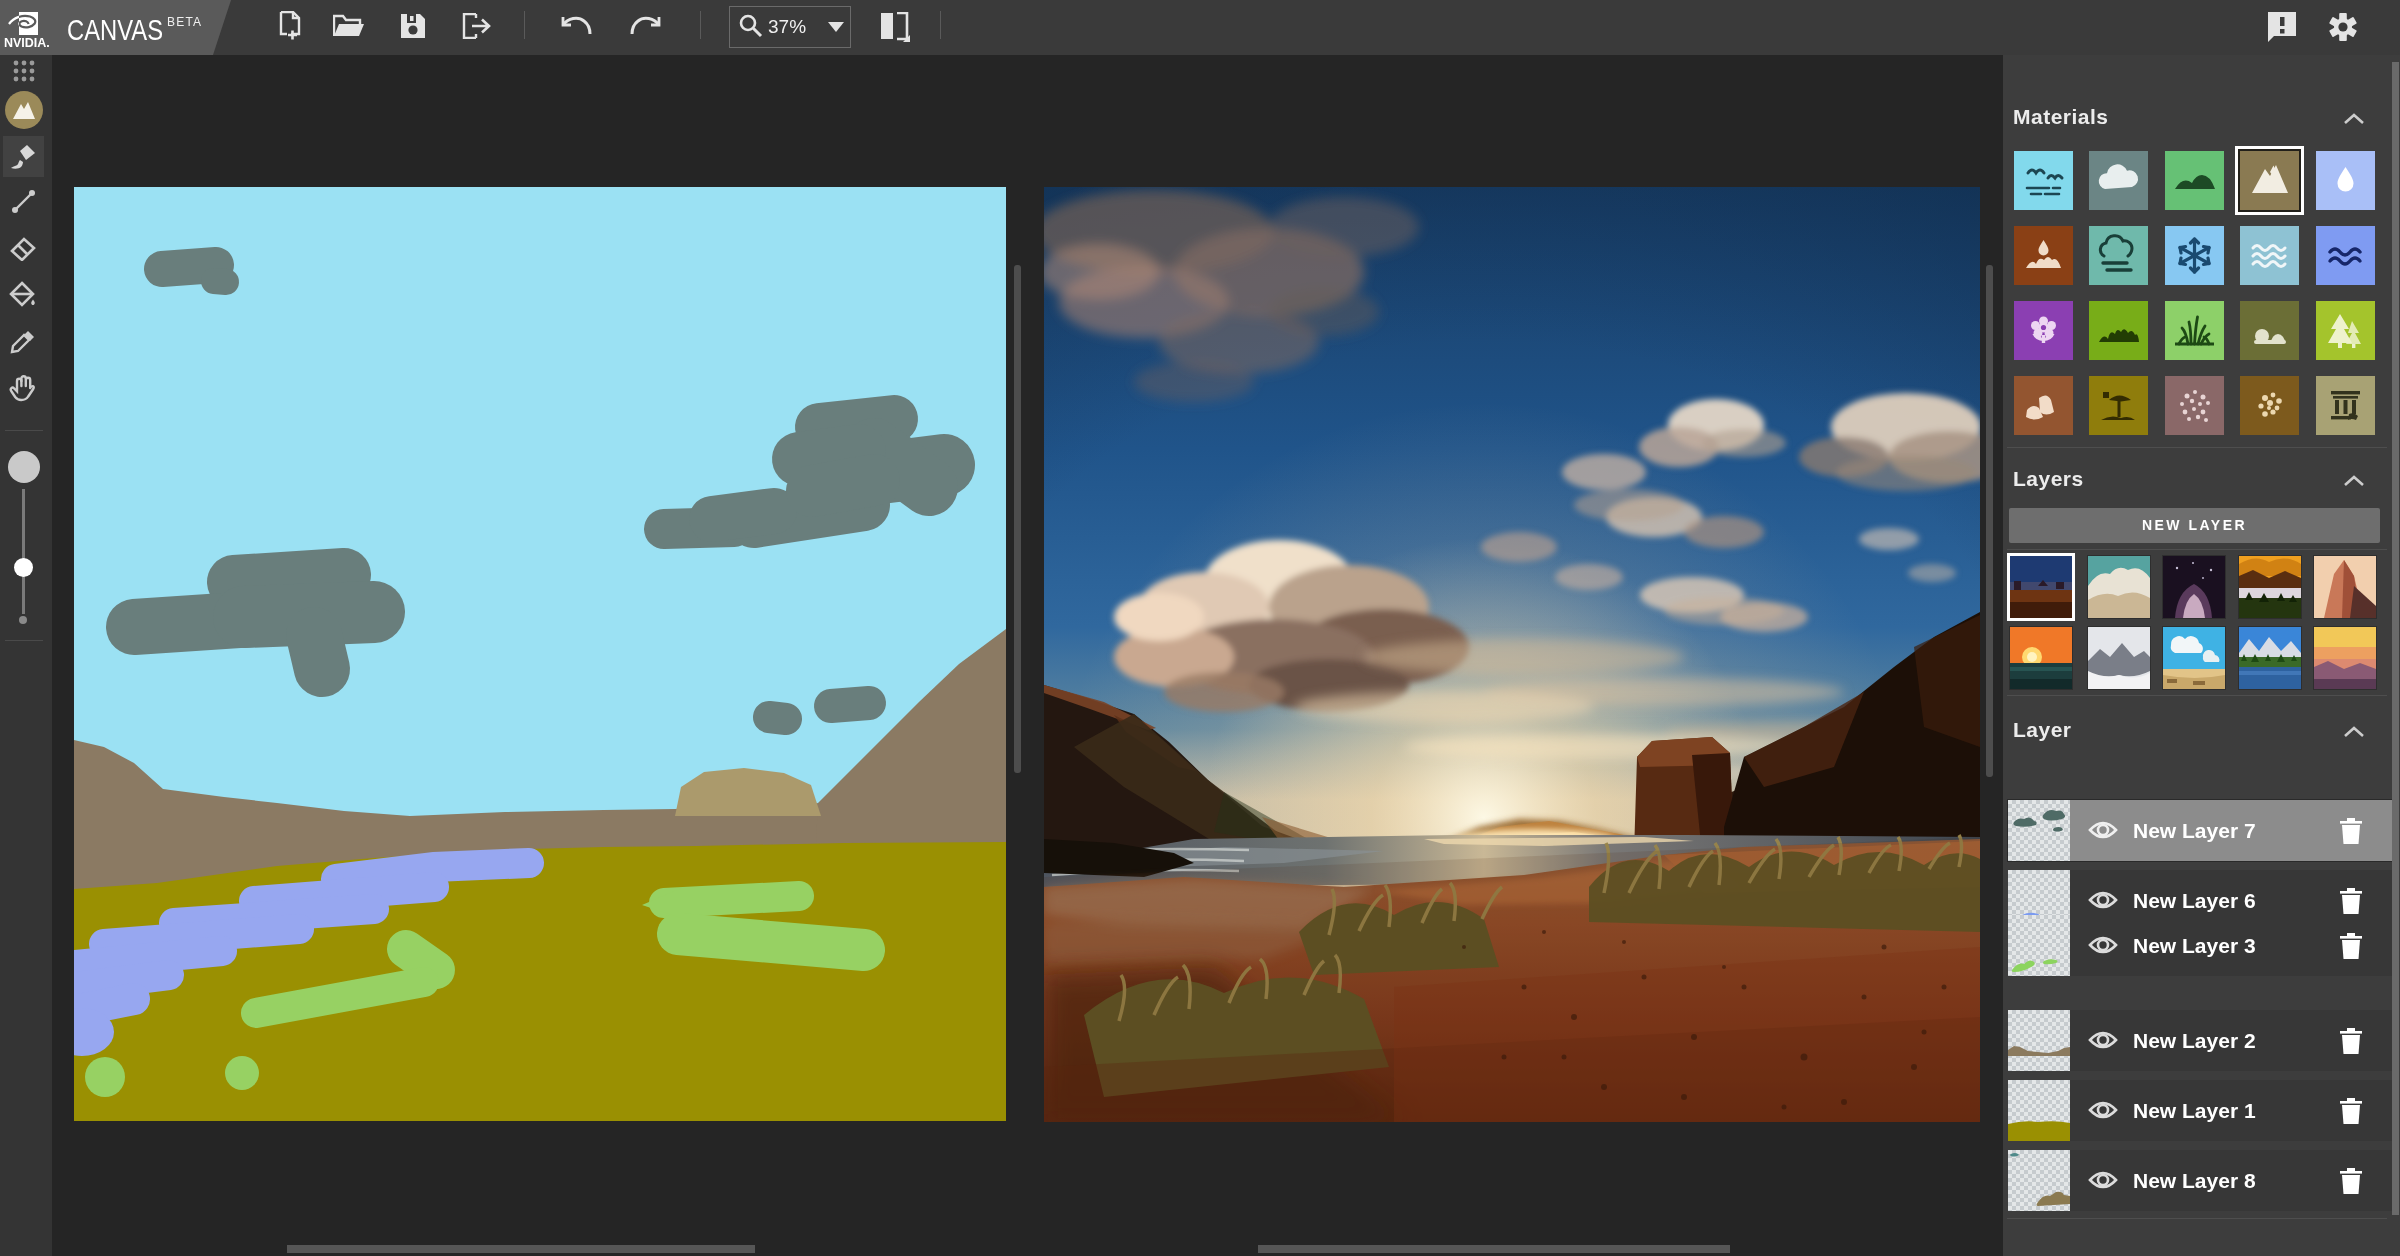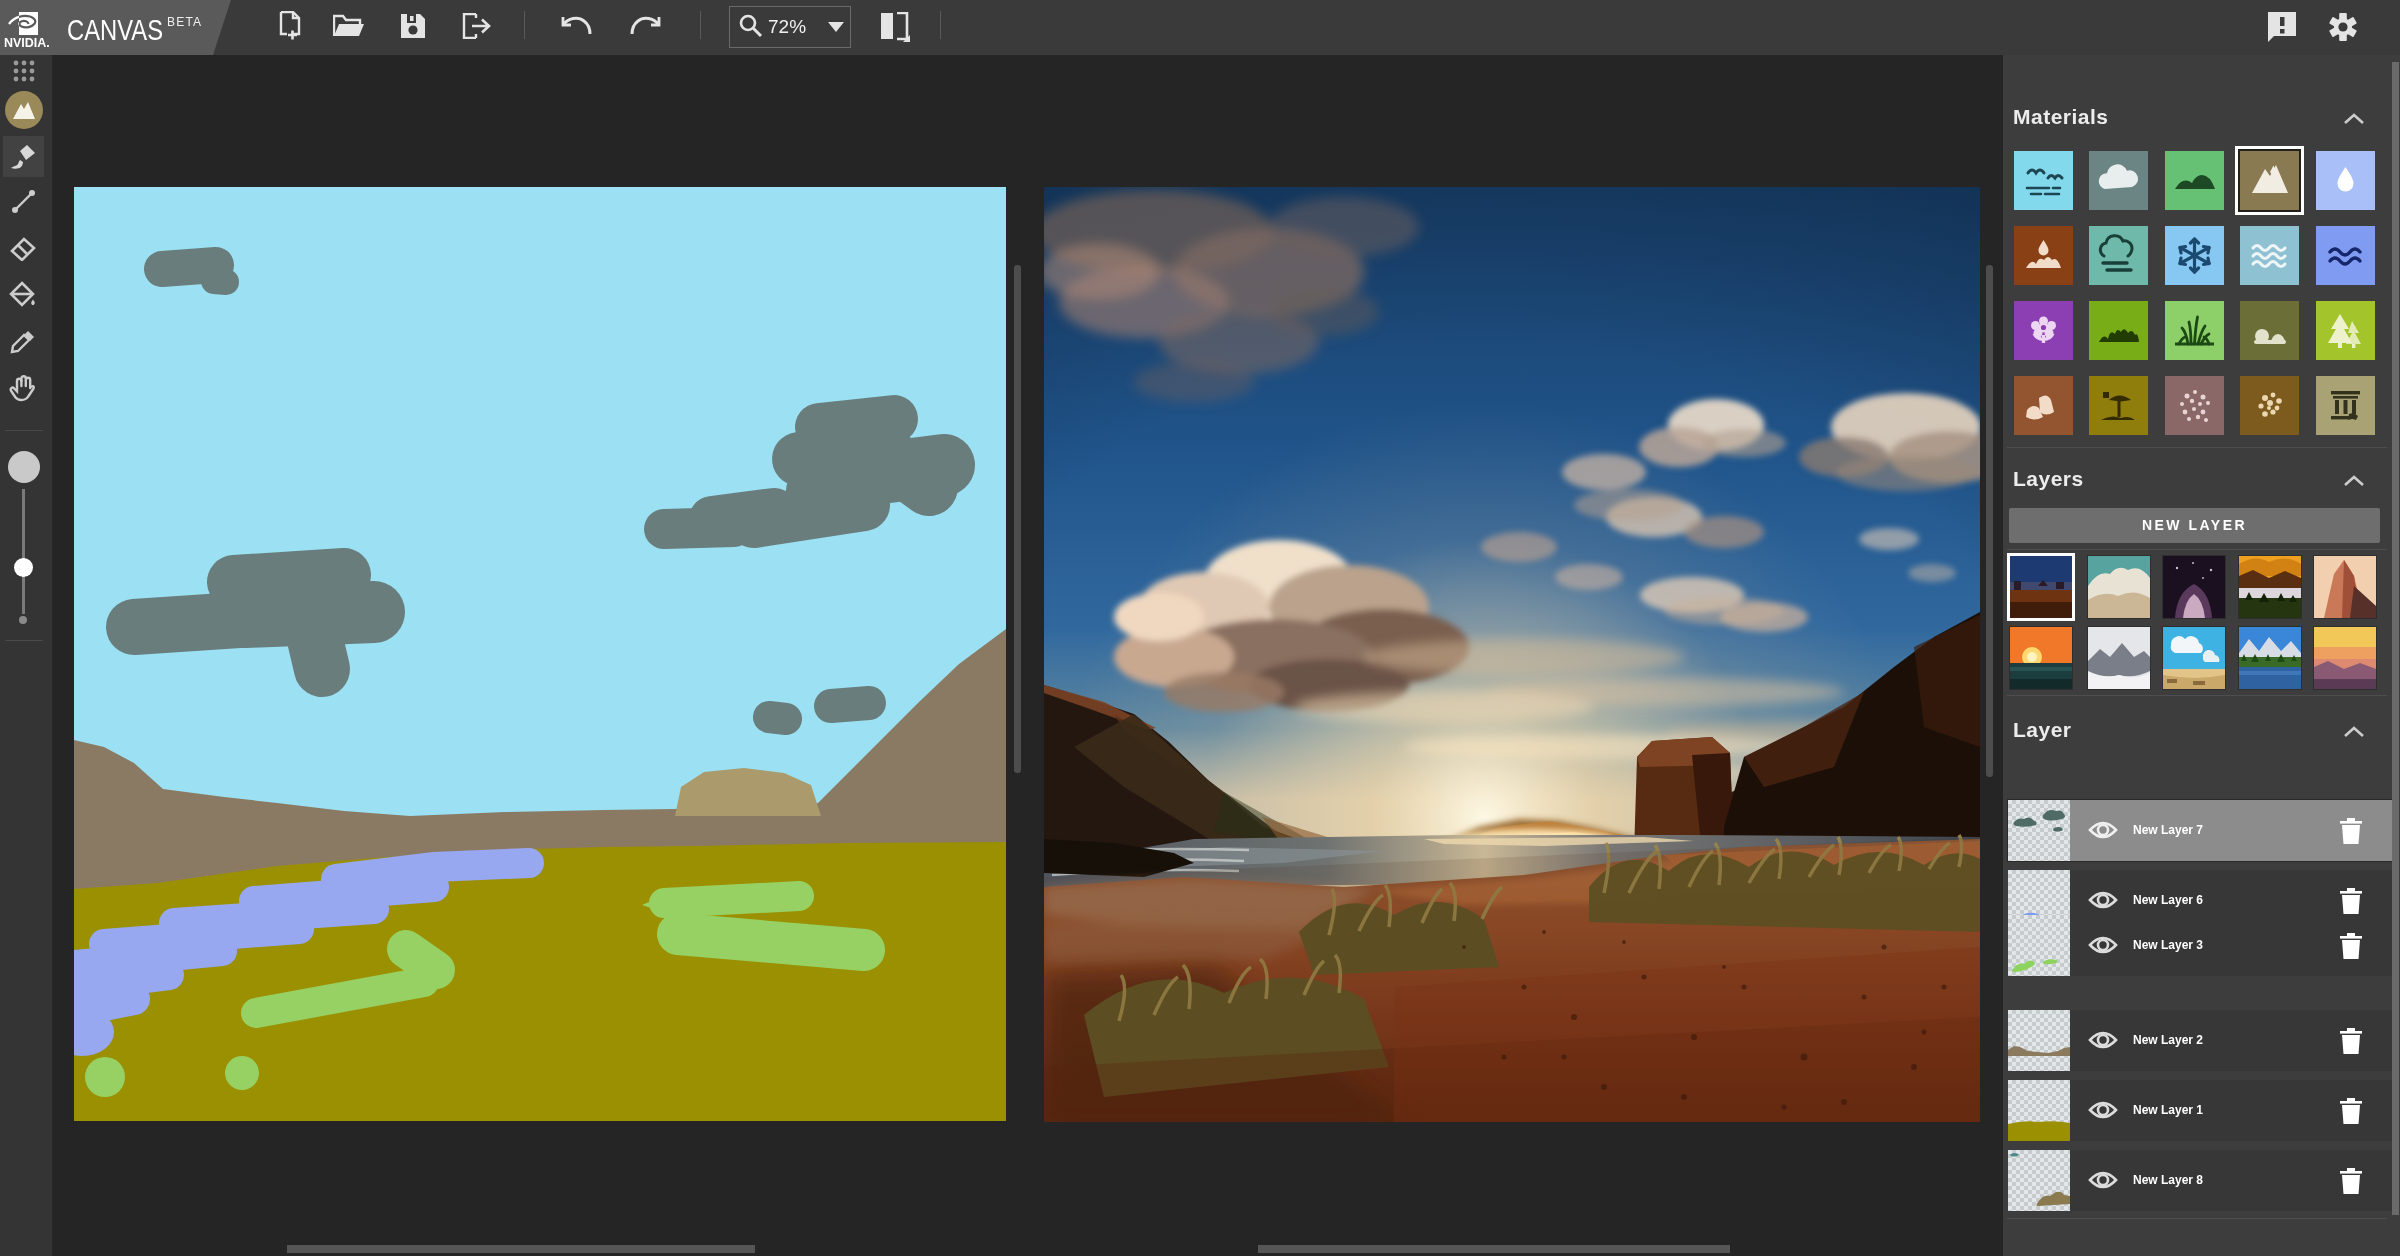--- a/index.html
+++ b/index.html
@@ -13,21 +13,21 @@
   .sep{position:absolute;top:11px;width:1px;height:28px;background:#5a5a5a;}
   .hdr{position:absolute;left:10px;font-size:21px;font-weight:bold;color:#ececec;letter-spacing:.5px;}
   .caret{position:absolute;}
   .btn{position:absolute;left:6px;width:371px;height:35px;background:#6e6e6e;border-radius:2px;
     color:#ffffff;font-size:14px;font-weight:bold;letter-spacing:2.5px;text-align:center;line-height:35px;}
   .divline{position:absolute;left:4px;width:380px;height:1px;background:#4e4e4e;}
   .mt{position:absolute;width:59px;height:59px;}
   .st{position:absolute;width:62px;height:62px;border:1px solid #2e2e2e;overflow:hidden;}
   .lrow{position:absolute;left:5px;width:384px;height:61px;background:#373737;}
   .lthumb{position:absolute;left:0;top:0;width:62px;height:61px;}
-  .lname{position:absolute;left:125px;top:0;height:60px;line-height:61px;font-size:12px;font-weight:bold;color:#ffffff;}
+  .lname{position:absolute;left:125px;top:0;height:60px;line-height:61px;font-size:21px;font-weight:bold;color:#ffffff;}
 </style>
 </head>
 <body>
 <div class="abs" id="topbar"></div>
 <div class="abs" id="logo"></div>
 
 <svg class="abs" style="left:3px;top:6px" width="50" height="44" viewBox="0 0 50 44">
   <defs>
     <clipPath id="lgl">
         <rect x="0" y="0" width="16" height="44"></rect>
@@ -73,21 +73,21 @@
 <svg class="abs" style="left:628px;top:15px" width="36" height="22" viewBox="0 0 36 22">
   <path d="M31 2 v8 h-8" fill="none" stroke="#e4e4e4" stroke-width="2.8"></path>
   <path d="M31 10 C26 3 16 1 10 6 c-4 3 -6 8 -6 13" fill="none" stroke="#e4e4e4" stroke-width="3"></path>
 </svg>
 <div class="sep" style="left:700px"></div>
 <div class="abs" style="left:729px;top:6px;width:120px;height:40px;border:1px solid #6a6a6a;"></div>
 <svg class="abs" style="left:738px;top:13px" width="26" height="26" viewBox="0 0 26 26">
   <circle cx="10" cy="10" r="7" fill="none" stroke="#e4e4e4" stroke-width="2.6"></circle>
   <path d="M15.5 15.5 L23 23" stroke="#e4e4e4" stroke-width="3"></path>
 </svg>
-<div class="abs" style="left:768px;top:16px;font-size:19px;color:#f0f0f0;">72%</div>
+<div class="abs" style="left:768px;top:16px;font-size:19px;color:#f0f0f0;">37%</div>
 <svg class="abs" style="left:826px;top:21px" width="20" height="12" viewBox="0 0 20 12">
   <path d="M2 1 h16 l-8 10 z" fill="#e4e4e4"></path>
 </svg>
 <svg class="abs" style="left:880px;top:12px" width="34" height="31" viewBox="0 0 34 31">
   <rect x="1" y="1" width="12" height="26" fill="#e4e4e4"></rect>
   <path d="M17 1 h10 v26 h-10" fill="none" stroke="#e4e4e4" stroke-width="2.6"></path>
   <path d="M23 30 h7 v-7 z" fill="#e4e4e4"></path>
 </svg>
 <div class="sep" style="left:940px"></div>
 <svg class="abs" style="left:2266px;top:10px" width="32" height="33" viewBox="0 0 32 33">

